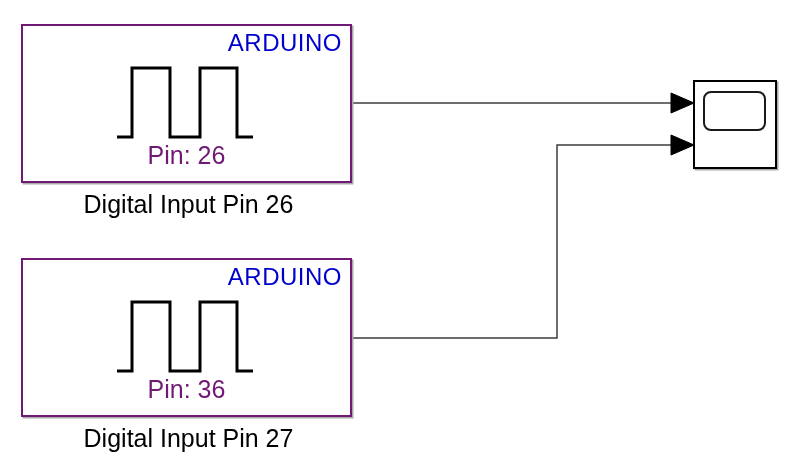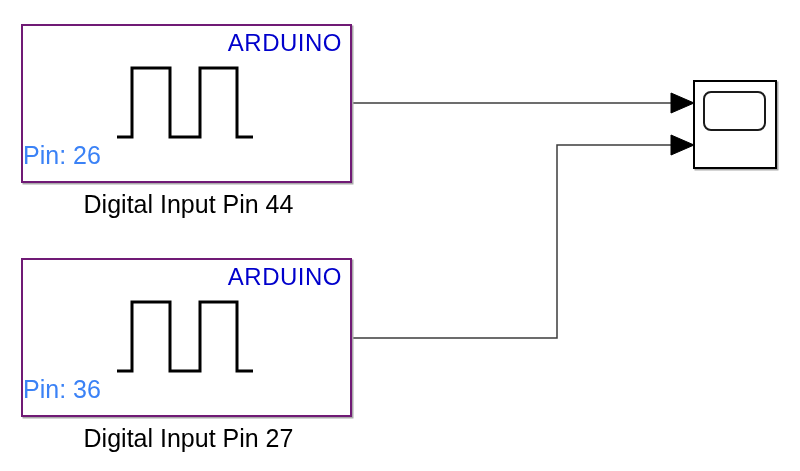--- a/index.html
+++ b/index.html
@@ -47,23 +47,23 @@
   .wave-svg {
     position: absolute;
     left: 0;
     top: 0;
   }
   .pin-label {
     position: absolute;
     bottom: 11px;
     left: 0;
     width: 100%;
-    text-align: left;
+    text-align: center;
     font-size: 25px;
-    color: #3b82f6;
+    color: #701a75;
     white-space: nowrap;
   }
   .block-caption {
     position: absolute;
     left: 16px;
     width: 345px;
     text-align: center;
     font-size: 25px;
     color: #000000;
     z-index: 2;
@@ -107,21 +107,21 @@
     <polygon points="671,135 694,145 671,155" fill="#000000" stroke="#000000" stroke-width="1"></polygon>
   </svg>
 
   <div class="block block-26">
     <div class="vendor-label">ARDUINO</div>
     <svg class="wave-svg" width="327" height="155" viewBox="0 0 327 155">
       <polyline points="94,111 109,111 109,42 147,42 147,111 177,111 177,42 214,42 214,111 230,111" fill="none" stroke="#000000" stroke-width="3" stroke-linejoin="miter"></polyline>
     </svg>
     <div class="pin-label">Pin: 26</div>
   </div>
-  <div class="block-caption caption-26">Digital Input Pin 44</div>
+  <div class="block-caption caption-26">Digital Input Pin 26</div>
 
   <div class="block block-27">
     <div class="vendor-label">ARDUINO</div>
     <svg class="wave-svg" width="327" height="155" viewBox="0 0 327 155">
       <polyline points="94,111 109,111 109,42 147,42 147,111 177,111 177,42 214,42 214,111 230,111" fill="none" stroke="#000000" stroke-width="3" stroke-linejoin="miter"></polyline>
     </svg>
     <div class="pin-label">Pin: 36</div>
   </div>
   <div class="block-caption caption-27">Digital Input Pin 27</div>
 

